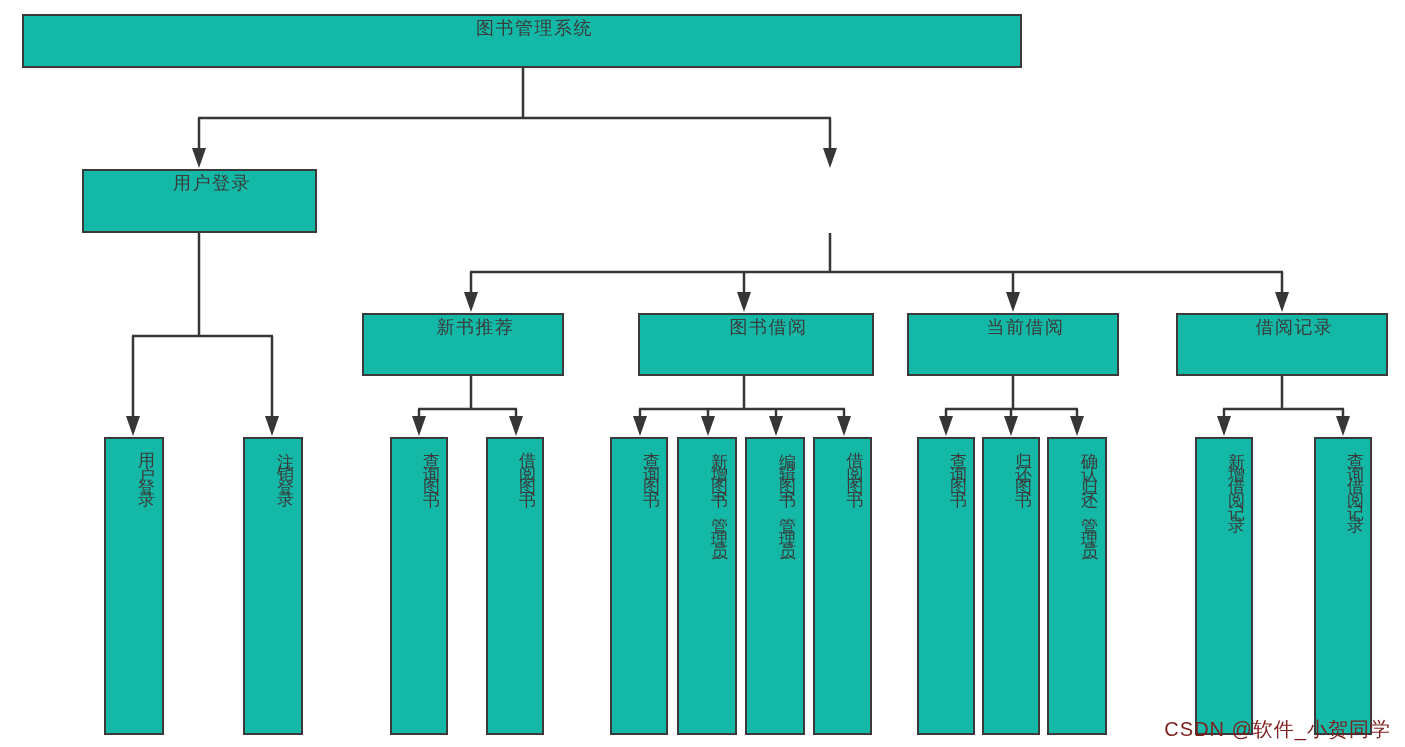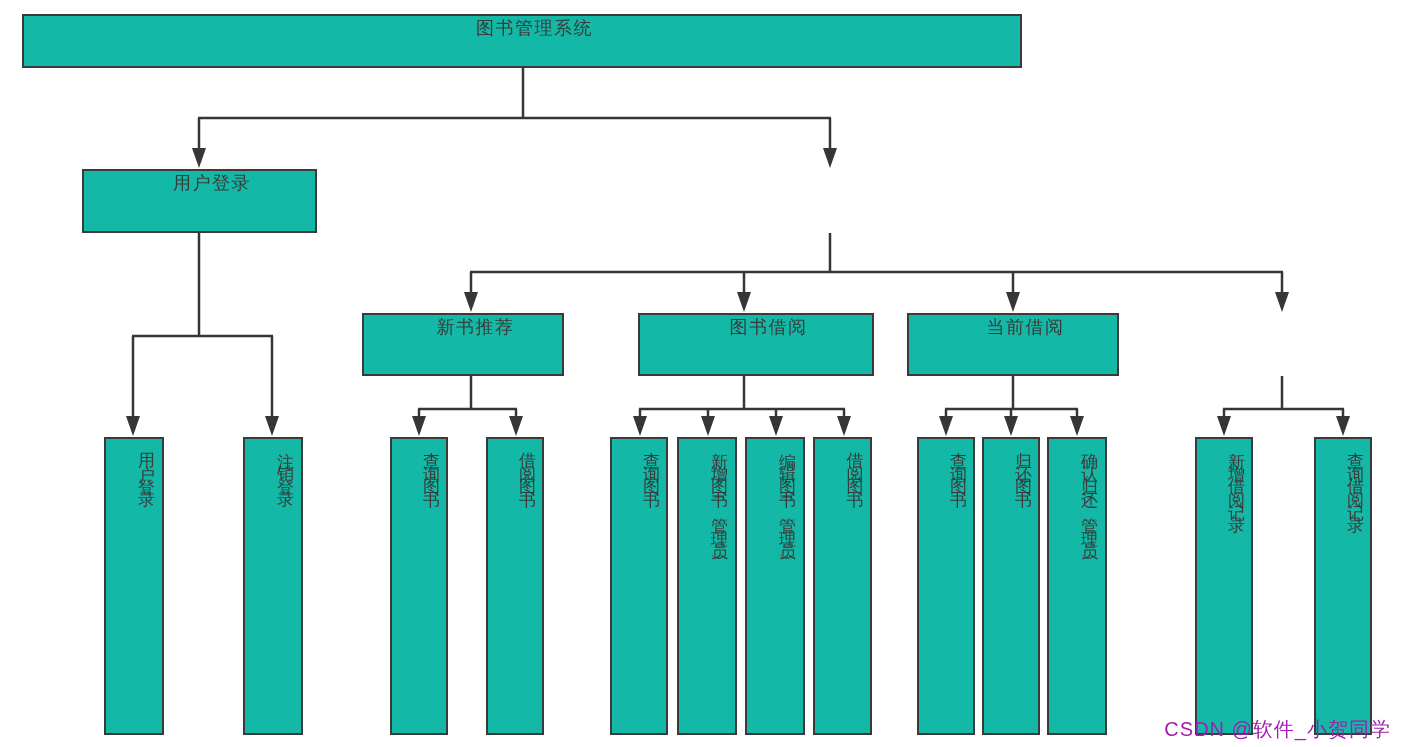--- a/index.html
+++ b/index.html
@@ -34,21 +34,21 @@
     font-size:17px;
     letter-spacing:13px;
     line-height:1;
   }
   #watermark{
     position:absolute;
     right:14px;
     bottom:4px;
     font-size:20px;
     letter-spacing:1px;
-    color:#a21caf;
+    color:#7f1d1d;
     z-index:3;
     white-space:nowrap;
   }
   .wire{stroke:#363636;stroke-width:2.5;fill:none;}
   .head{fill:#363636;stroke:none;}
 </style>
 </head>
 <body>
 
 <div id="canvas">
@@ -139,20 +139,23 @@
 
   <div class="node" style="left:362px;top:313px;width:202px;height:63px">
     <span class="hlabel">新书推荐</span>
   </div>
   <div class="node" style="left:638px;top:313px;width:236px;height:63px">
     <span class="hlabel">图书借阅</span>
   </div>
   <div class="node" style="left:907px;top:313px;width:212px;height:63px">
     <span class="hlabel">当前借阅</span>
   </div>
+  <div class="node" style="left:1176px;top:313px;width:212px;height:63px">
+    <span class="hlabel">借阅记录</span>
+  </div>
 
   <div class="node" style="left:104px;top:437px;width:60px;height:298px">
     <span class="vlabel">用户登录</span>
   </div>
   <div class="node" style="left:243px;top:437px;width:60px;height:298px">
     <span class="vlabel">注销登录</span>
   </div>
 
   <div class="node" style="left:390px;top:437px;width:58px;height:298px">
     <span class="vlabel">查询图书</span>

